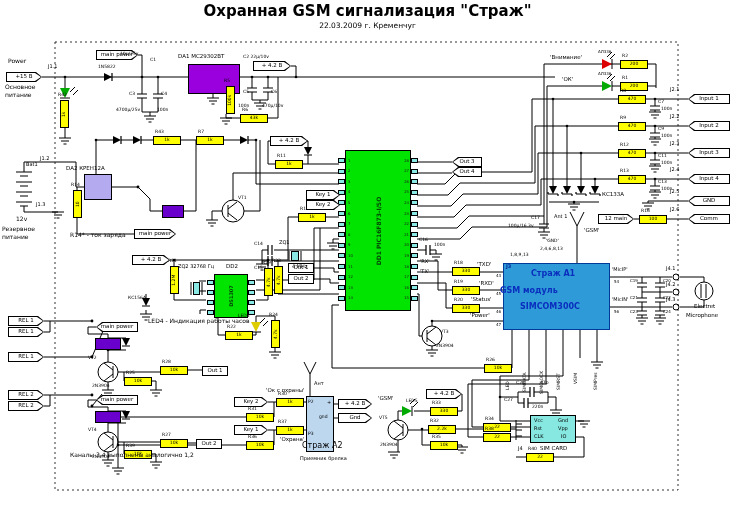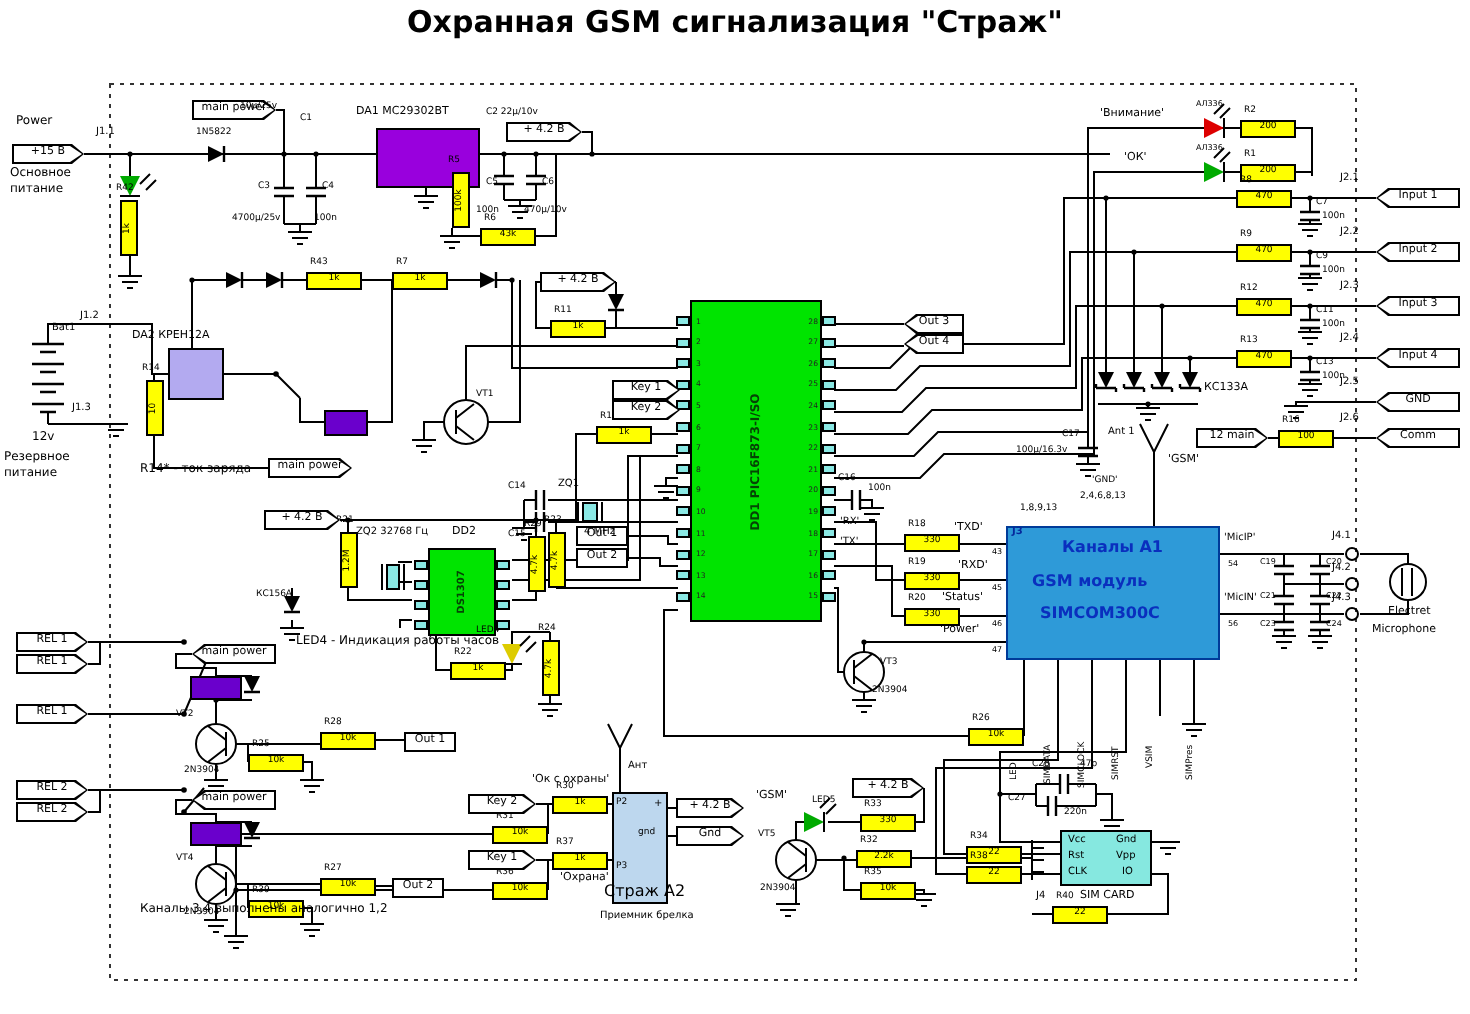--- a/index.html
+++ b/index.html
@@ -29,20 +29,21 @@
   .rf{position:absolute;height:10px;border:1px solid #000;background:#fff;box-sizing:border-box;
       display:flex;align-items:center;justify-content:center;font-size:5.5px;line-height:1;white-space:nowrap;}
   svg.layer{position:absolute;left:0;top:0;}
 </style>
 </head>
 <body>
 
 <div id="cv">
   <div class="hdr">
     <div class="ttl">Охранная GSM сигнализация "Страж"</div>
+    <div class="sub">22.03.2009 г. Кременчуг</div>
   </div>
 
   <svg class="layer" width="735" height="507" viewBox="0 0 735 507">
     <defs>
       <g id="gnd" stroke="#000" stroke-width="1">
         <line x1="-6" y1="0" x2="6" y2="0"></line>
           <line x1="-4" y1="3" x2="4" y2="3"></line>
           <line x1="-1.5" y1="6" x2="1.5" y2="6"></line>
       </g>
     </defs>
@@ -681,22 +682,22 @@
     <div class="t" style="left: 434px; top: 243px; font-size: 4.5px;">100n</div>
     <div class="t" style="left: 477px; top: 262px; font-size: 5.5px;">'TXD'</div>
     <div class="t" style="left: 479px; top: 281px; font-size: 5.5px;">'RXD'</div>
     <div class="t" style="left: 471px; top: 297px; font-size: 5.5px;">'Status'</div>
     <div class="t" style="left: 470px; top: 313px; font-size: 5.5px;">'Power'</div>
     <div class="t" style="left: 496px; top: 274px; font-size: 4px;">43</div>
     <div class="t" style="left: 496px; top: 292px; font-size: 4px;">45</div>
     <div class="t" style="left: 496px; top: 310px; font-size: 4px;">46</div>
     <div class="t" style="left: 496px; top: 323px; font-size: 4px;">47</div>
     <div class="t" style="left: 506px; top: 264px; font-size: 5px; color: rgb(6, 40, 155); font-weight: bold;">J3</div>
-    <div class="t" style="left: 531px; top: 270px; font-size: 8px; color: rgb(10, 47, 190); font-weight: bold;">Каналы A1</div>
-    <div class="t" style="left: 516px; top: 287px; font-size: 8px; color: rgb(10, 47, 190); font-weight: bold;">GSM модуль</div>
+    <div class="t" style="left: 531px; top: 270px; font-size: 8px; color: rgb(10, 47, 190); font-weight: bold;">Страж A1</div>
+    <div class="t" style="left: 500px; top: 287px; font-size: 8px; color: rgb(10, 47, 190); font-weight: bold;">GSM модуль</div>
     <div class="t" style="left: 520px; top: 303px; font-size: 8px; color: rgb(10, 47, 190); font-weight: bold;">SIMCOM300C</div>
     <div class="t" style="left: 612px; top: 267px; font-size: 5px;">'MicIP'</div>
     <div class="t" style="left: 612px; top: 297px; font-size: 5px;">'MicIN'</div>
     <div class="t" style="left: 614px; top: 280px; font-size: 4px;">54</div>
     <div class="t" style="left: 614px; top: 310px; font-size: 4px;">56</div>
     <div class="t" style="left: 506px; top: 390px; font-size: 4.5px; transform-origin: 0px 0px; transform: rotate(-90deg);">LED</div>
     <div class="t" style="left: 523px; top: 392px; font-size: 4.5px; transform-origin: 0px 0px; transform: rotate(-90deg);">SIMDATA</div>
     <div class="t" style="left: 540px; top: 394px; font-size: 4.5px; transform-origin: 0px 0px; transform: rotate(-90deg);">SIMCLOCK</div>
     <div class="t" style="left: 557px; top: 390px; font-size: 4.5px; transform-origin: 0px 0px; transform: rotate(-90deg);">SIMRST</div>
     <div class="t" style="left: 574px; top: 384px; font-size: 4.5px; transform-origin: 0px 0px; transform: rotate(-90deg);">VSIM</div>

